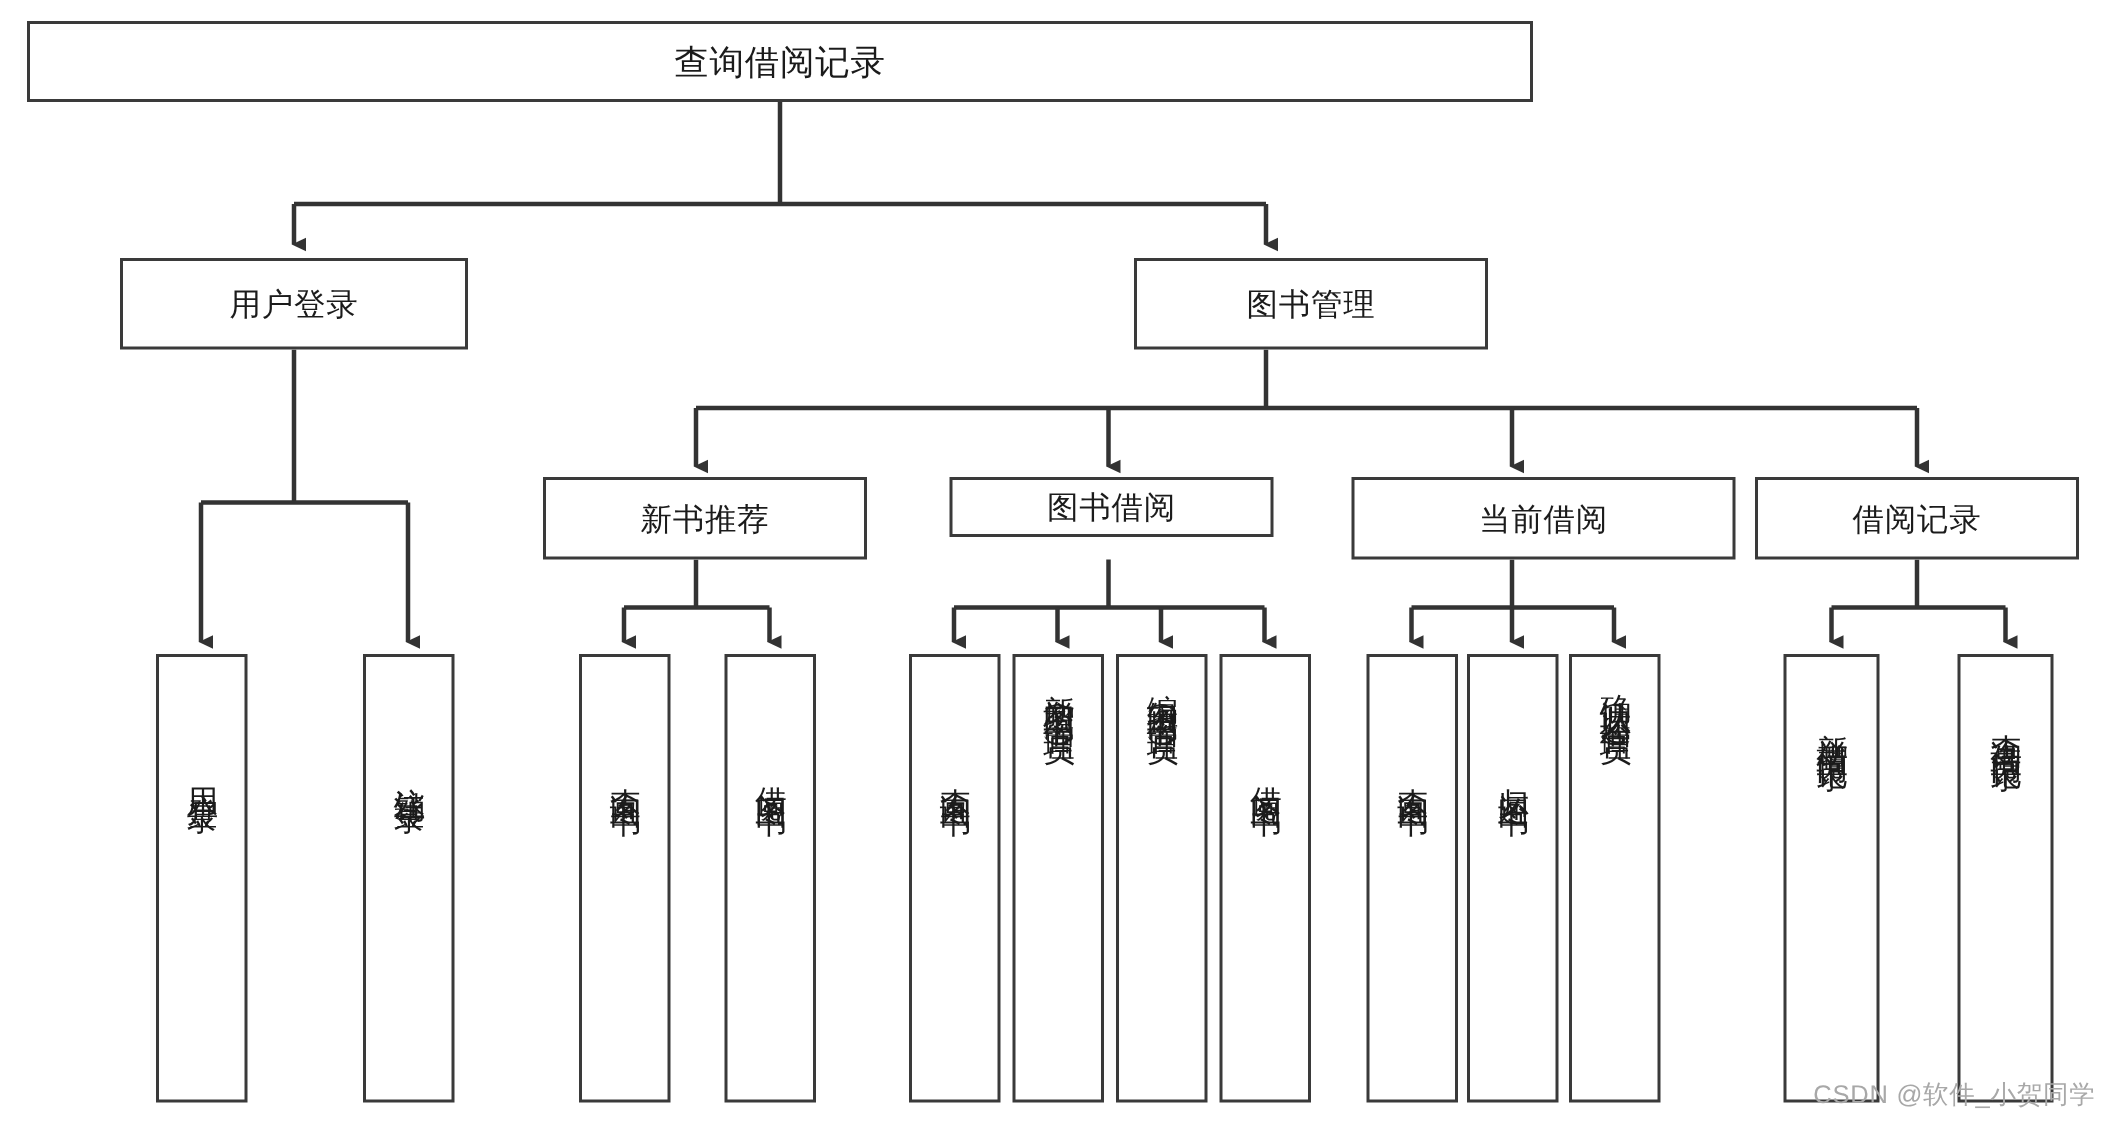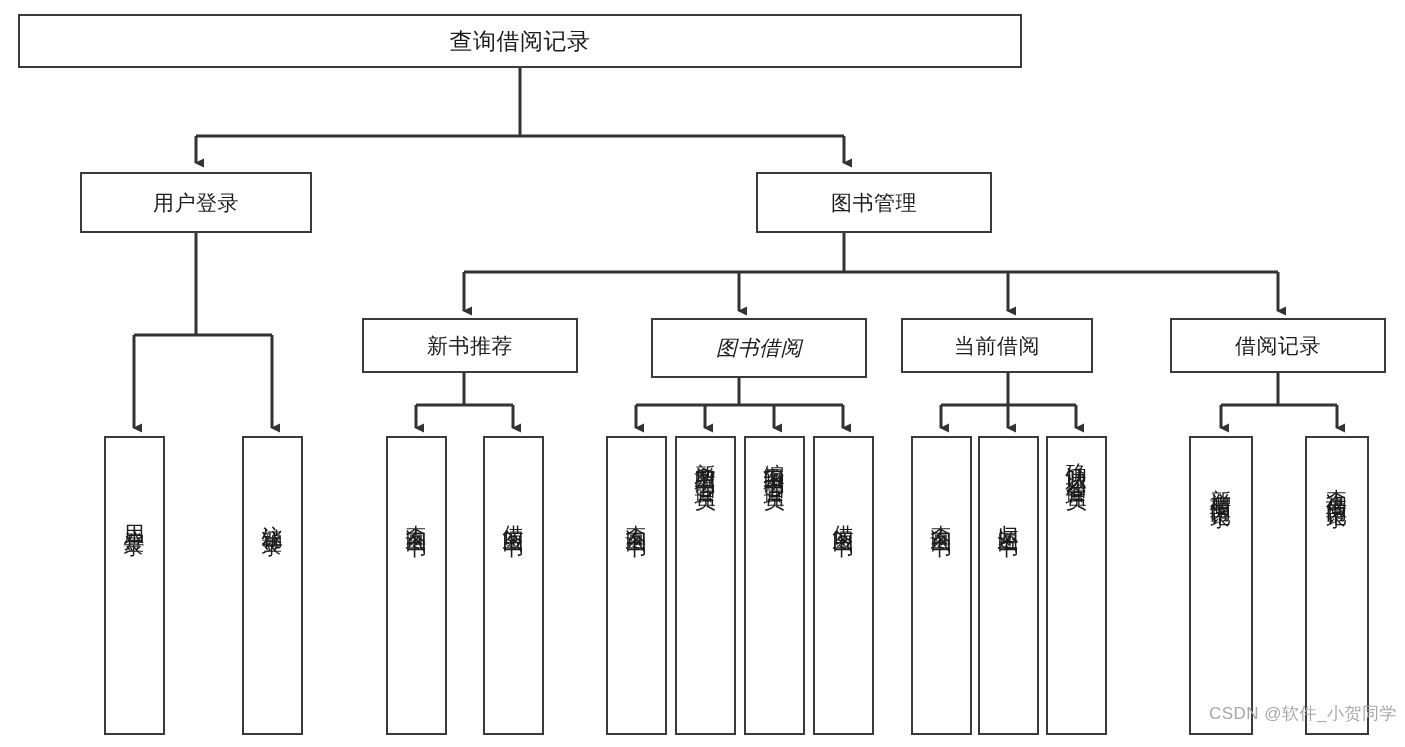--- a/index.html
+++ b/index.html
@@ -52,21 +52,21 @@
     letter-spacing: 4px;
     line-height: 1;
     white-space: nowrap;
   }
   .node.root {
     font-size: 23px;
   }
   .watermark {
     position: absolute;
     right: 8px;
-    bottom: 22px;
+    bottom: 6px;
     font-size: 17px;
     color: #a8a8a8;
     letter-spacing: 0.5px;
     white-space: nowrap;
   }
 </style>
 </head>
 <body>
 
 <div id="diagram-root">
@@ -128,24 +128,24 @@
   <div class="node horiz" style="left:80px; top:172px; width:232px; height:61px;">
     <span>用户登录</span>
   </div>
   <div class="node horiz" style="left:712px; top:172px; width:236px; height:61px;margin-left:44px;">
     <span>图书管理</span>
   </div>
 
   <div class="node horiz" style="left:362px; top:318px; width:216px; height:55px;align-items:center;">
     <span>新书推荐</span>
   </div>
-  <div class="node horiz" style="left:651px; top:318px; width:216px; height:60px;font-style:italic;">
+  <div class="node horiz" style="left:633px; top:318px; width:216px; height:40px;">
     <span>图书借阅</span>
   </div>
-  <div class="node horiz" style="left:901px; top:318px; width:192px; height:55px;">
+  <div class="node horiz" style="left:901px; top:318px; width:256px; height:55px;">
     <span>当前借阅</span>
   </div>
   <div class="node horiz" style="left:1170px; top:318px; width:216px; height:55px;">
     <span>借阅记录</span>
   </div>
 
   <div class="node vert" style="left:104px; top:436px; width:61px; height:299px; padding-top:70px;">
     <span class="vlabel">用户登录</span>
   </div>
   <div class="node vert" style="left:242px; top:436px; width:61px; height:299px; padding-top:70px;">

